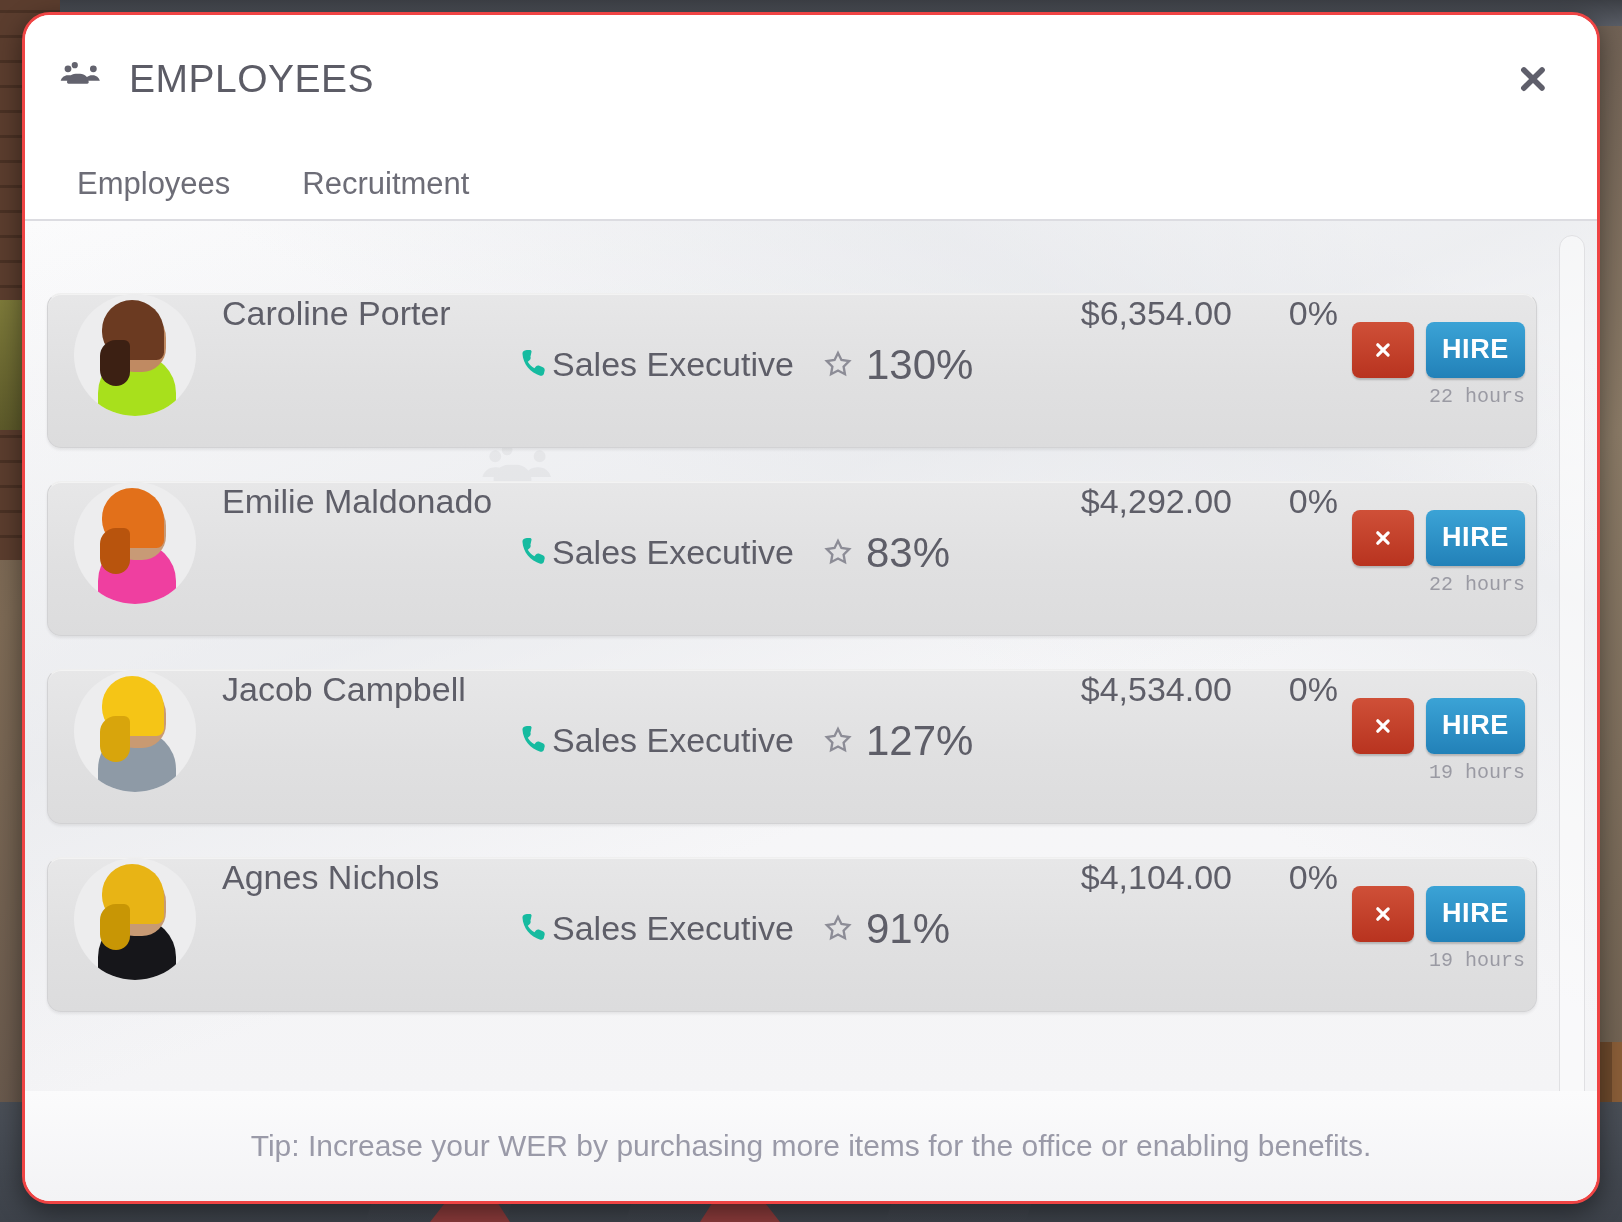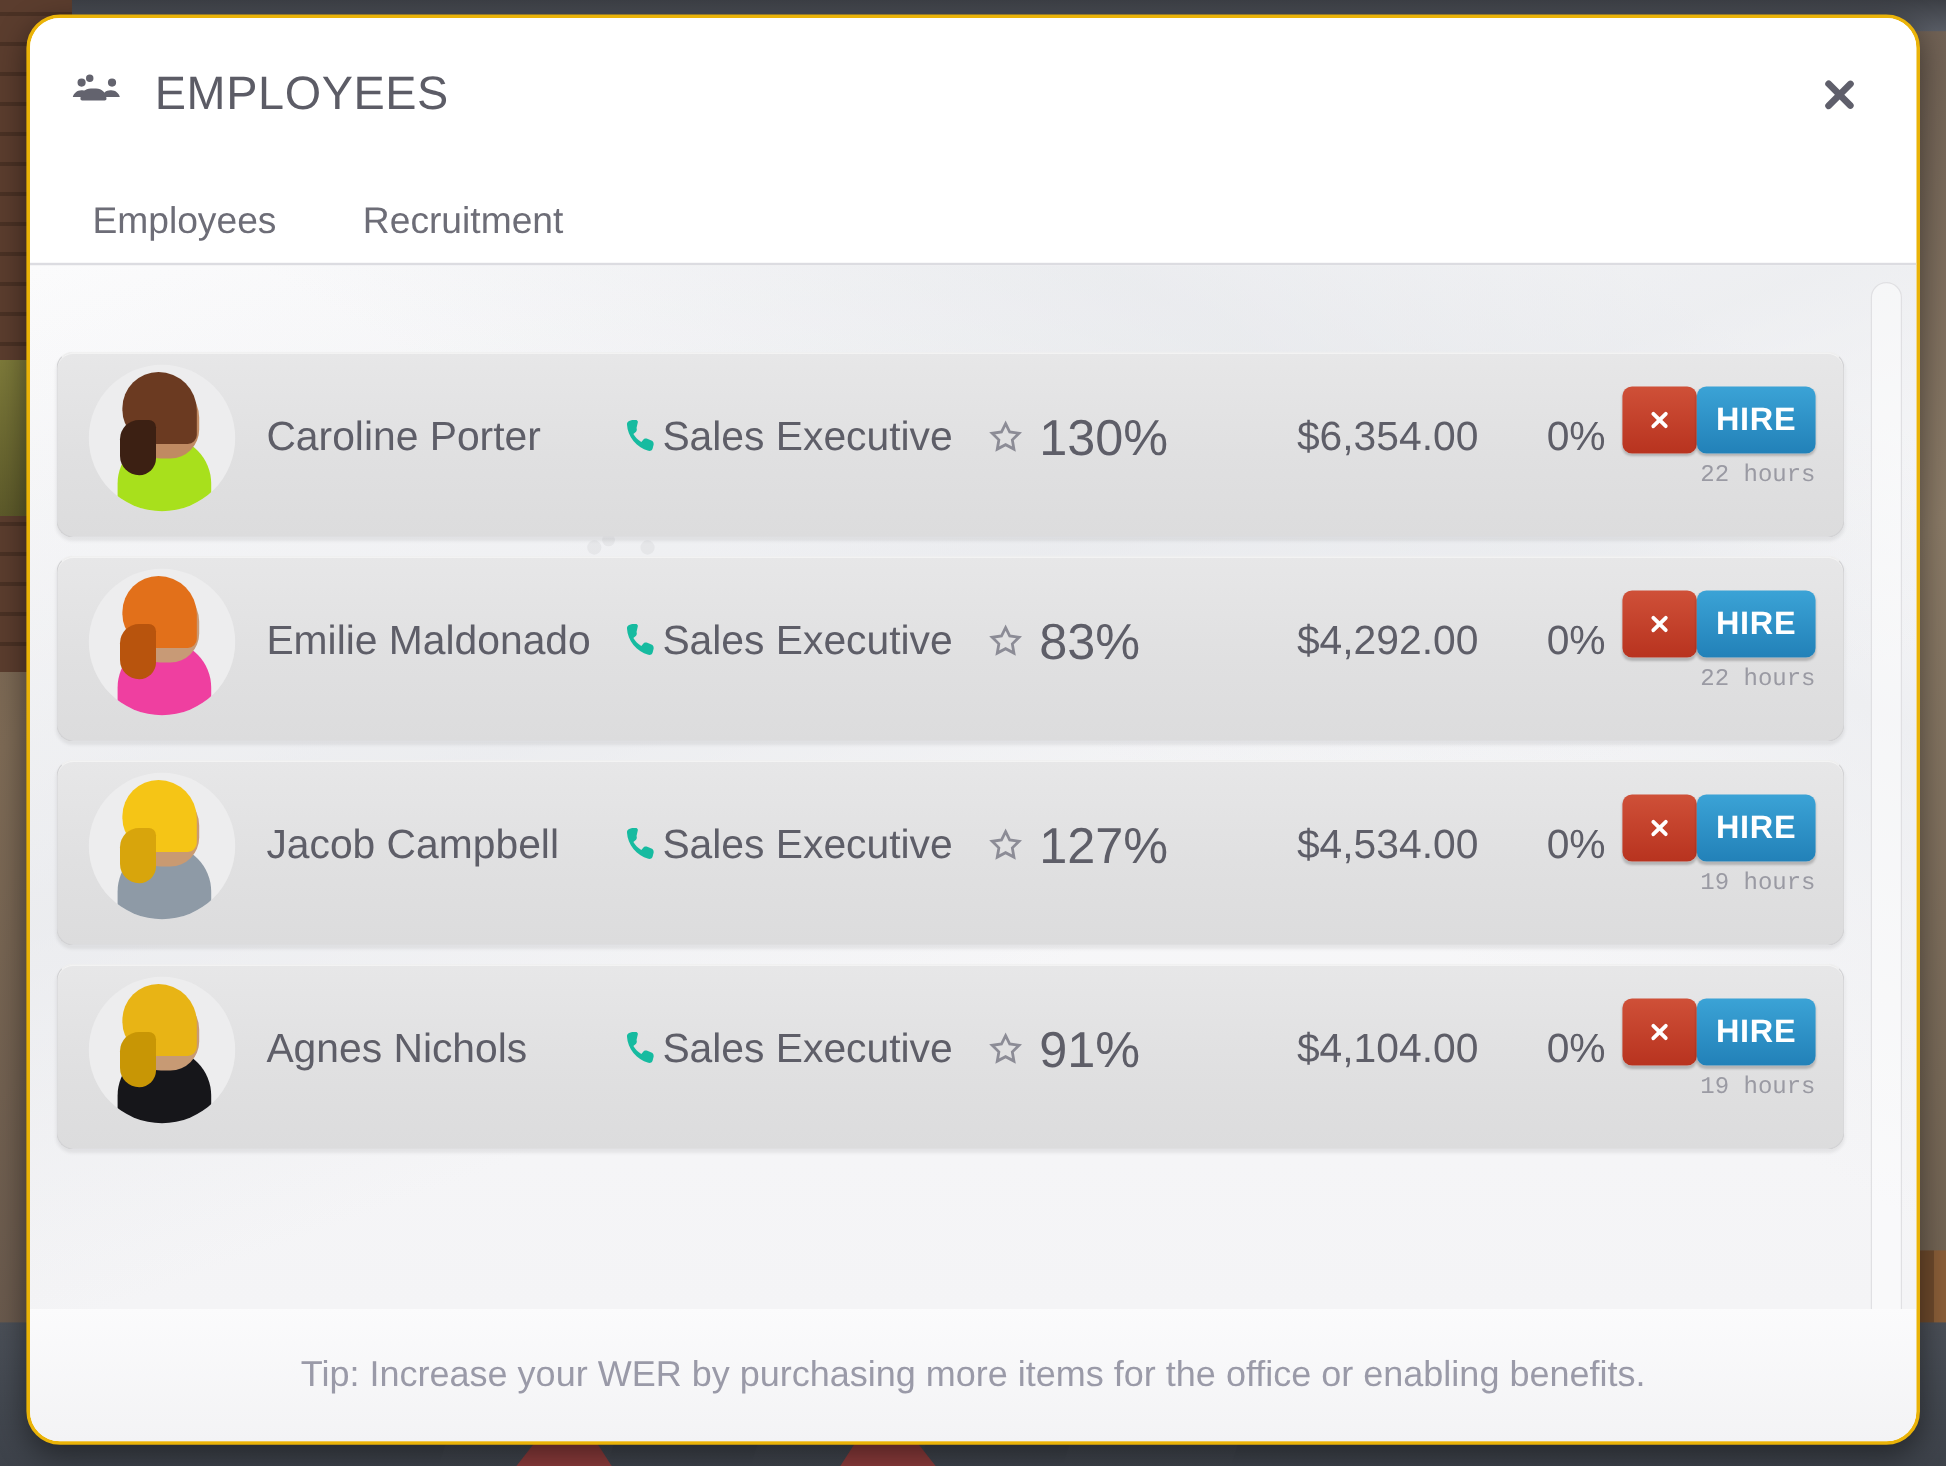--- a/index.html
+++ b/index.html
@@ -49,21 +49,21 @@
     background: repeating-linear-gradient(90deg,#6e4a2c 0 12px,#8a5e38 12px 24px); }
   #game-bg .bg-top-strip { position:absolute; left:0; top:0; width:1622px; height:26px;
     background: linear-gradient(180deg,#3c3f45,#595d66); }
 
   
   #modal {
     position: absolute;
     left: 22px; top: 12px;
     width: 1578px; height: 1192px;
     background: #ffffff;
-    border: 3px solid #eab308;
+    border: 3px solid #ef4444;
     border-radius: 28px;
     box-shadow: 0 8px 26px rgba(0,0,0,.45);
     overflow: hidden;
     display: flex;
     flex-direction: column;
   }
 
   
   .modal-header {
     position: relative;
@@ -169,28 +169,27 @@
 
   .list-scroll {
     position: relative;
     height: 100%;
     padding: 72px 60px 0 22px;
   }
 
   .cand-row {
     position: relative;
     height: 155px;
-    margin: 0 0 15px 0;
+    margin: 0 0 33px 0;
     background: linear-gradient(180deg, #e7e7e8 0%, #e0e0e1 55%, #dcdcdd 100%);
     border: 1px solid #d2d2d4;
     border-top-color: #efefef;
     border-radius: 14px;
     box-shadow: 0 2px 3px rgba(0,0,0,.07), inset 0 1px 0 #f3f3f3;
     display: flex;
-    align-items: center;
     padding: 0 14px 12px 26px;
     cursor: pointer;
   }
 
   
   .avatar {
     position: relative;
     flex: 0 0 auto;
     width: 122px; height: 122px;
     border-radius: 50%;
@@ -280,21 +279,21 @@
   }
 
   .cand-actions {
     flex: 1 1 auto;
     display: flex;
     flex-direction: column;
     align-items: flex-end;
     justify-content: center;
     padding-right: 28px;
   }
-  .btn-row { display: flex; align-items: center; }
+  .btn-row { display: flex; align-items: center; gap: 12px; }
   .btn-reject {
     width: 62px; height: 56px;
     border-radius: 8px;
     background: linear-gradient(180deg,#cf5038 0%, #b8331f 100%);
     border: none;
     box-shadow: 0 2px 2px rgba(0,0,0,.2);
     display: flex; align-items: center; justify-content: center;
     cursor: pointer;
   }
   .btn-reject svg { width: 24px; height: 24px; fill: #fff; }

